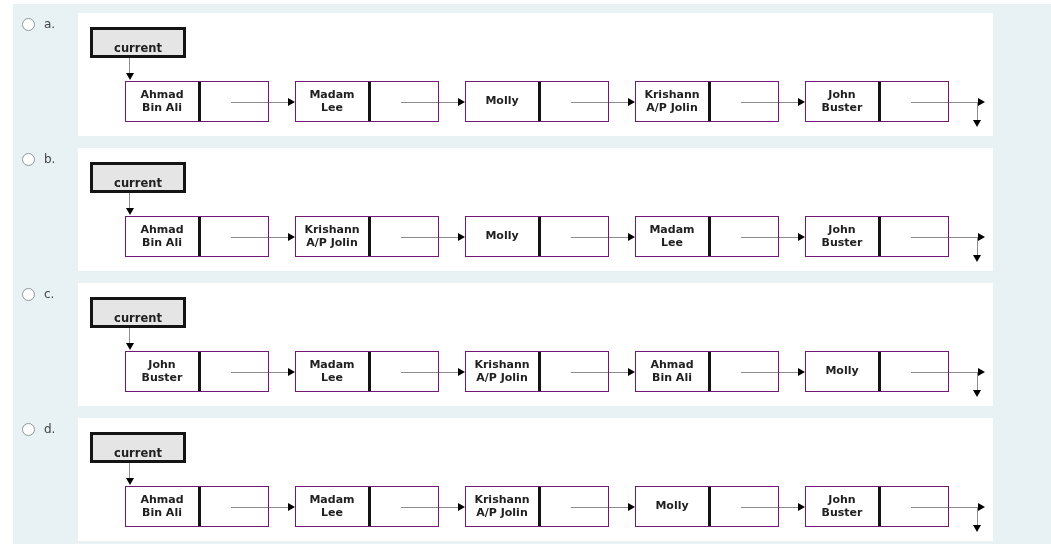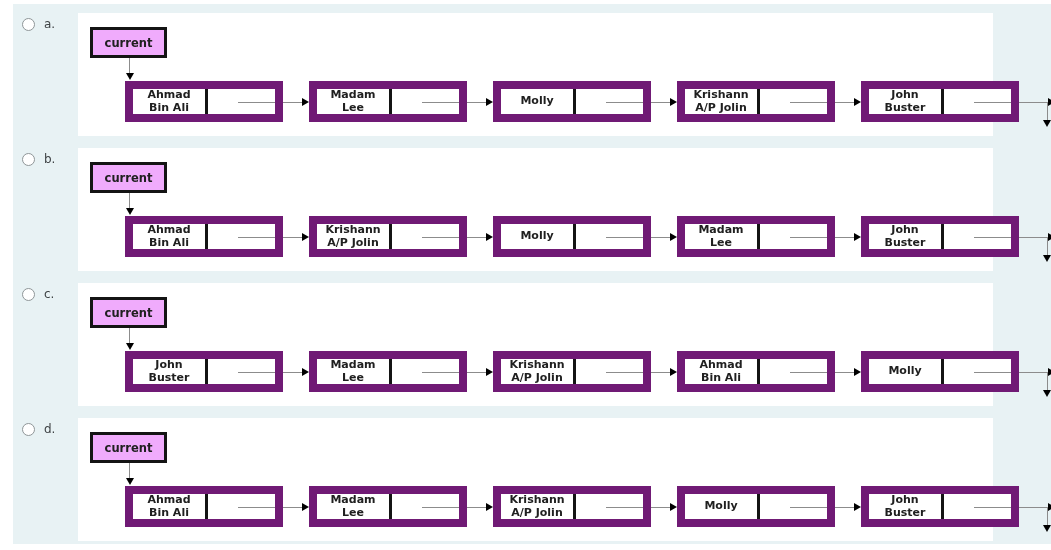--- a/index.html
+++ b/index.html
@@ -53,27 +53,27 @@
   .panel {
     position: relative;
     width: 915px;
     height: 123px;
     background: #ffffff;
   }
   .current-box {
     position: absolute;
     left: 12px;
     top: 14px;
-    width: 77px;
+    width: 96px;
     height: 31px;
     border: 3px solid #141414;
     box-sizing: border-box;
-    background: #f0abfc;
-    display: flex;
-    align-items: center;
+    background: #e5e5e5;
+    display: flex;
+    align-items: flex-end;
     justify-content: center;
     font-size: 11.5px;
     font-weight: 600;
     color: #202020;
   }
   .v-arrow {
     position: absolute;
     left: 51px;
     top: 45px;
     width: 0;
@@ -93,21 +93,21 @@
     position: absolute;
     left: 47px;
     top: 68px;
     display: flex;
     align-items: center;
   }
   .node {
     display: flex;
     align-items: stretch;
     height: 41px;
-    border: 8px solid #701a75;
+    border: 1px solid #701a75;
     box-sizing: border-box;
     background: #ffffff;
     flex-shrink: 0;
   }
   .name-cell {
     width: 72px;
     border-right: 3px solid #141414;
     display: flex;
     align-items: center;
     justify-content: center;

